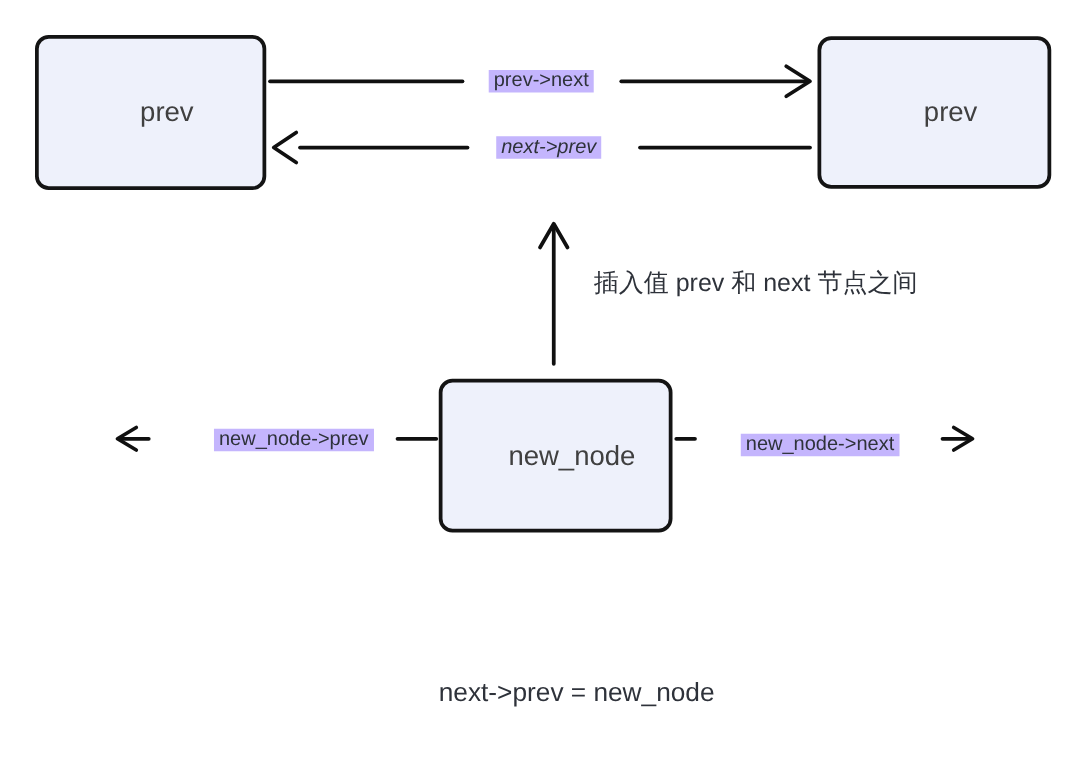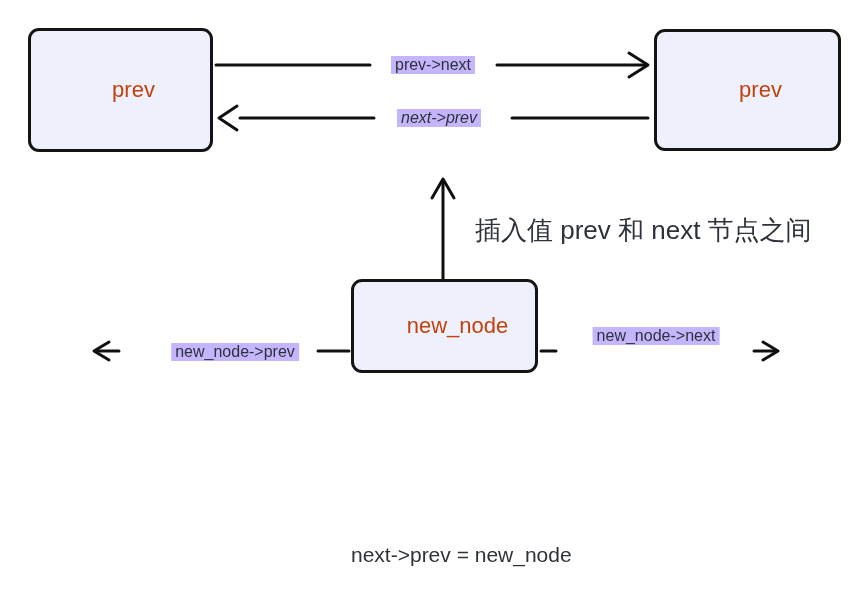--- a/index.html
+++ b/index.html
@@ -32,46 +32,46 @@
   }
   .node {
     position: absolute;
     background: #eef1fb;
     border: 3px solid #141414;
     border-radius: 11px;
     display: flex;
     align-items: center;
     justify-content: center;
     box-sizing: border-box;
-    color: #c2410c;
+    color: #404040;
     font-size: 22px;
     padding-left: 26px;
   }
   .node-prev     { left: 28px;  top: 28px;  width: 185px; height: 124px; }
   .node-next     { left: 654px; top: 29px;  width: 187px; height: 122px; }
-  .node-new-node { left: 351px; top: 279px; width: 187px; height: 94px; }
+  .node-new-node { left: 351px; top: 303px; width: 187px; height: 123px; }
   .edge-label {
     position: absolute;
     transform: translate(-50%, -50%);
     color: #2e323a;
     font-size: 16px;
     white-space: nowrap;
     background: #c4b5fd;
     padding: 0 4px;
   }
   .label-prev-to-next { left: 433px; top: 65px; }
   .label-next-to-prev { left: 439px; top: 118px; font-style: italic; }
   .label-new-node-prev { left: 235px; top: 352px; }
-  .label-new-node-next { left: 656px; top: 336px; }
+  .label-new-node-next { left: 656px; top: 356px; }
   .annotation {
     position: absolute;
     left: 475px;
     top: 213px;
     color: #2e323a;
-    font-size: 26px;
+    font-size: 20px;
     white-space: nowrap;
   }
   .code-block {
     position: absolute;
     left: 351px;
     top: 477px;
     color: #2e323a;
     font-size: 21px;
     line-height: 31px;
     white-space: pre;

